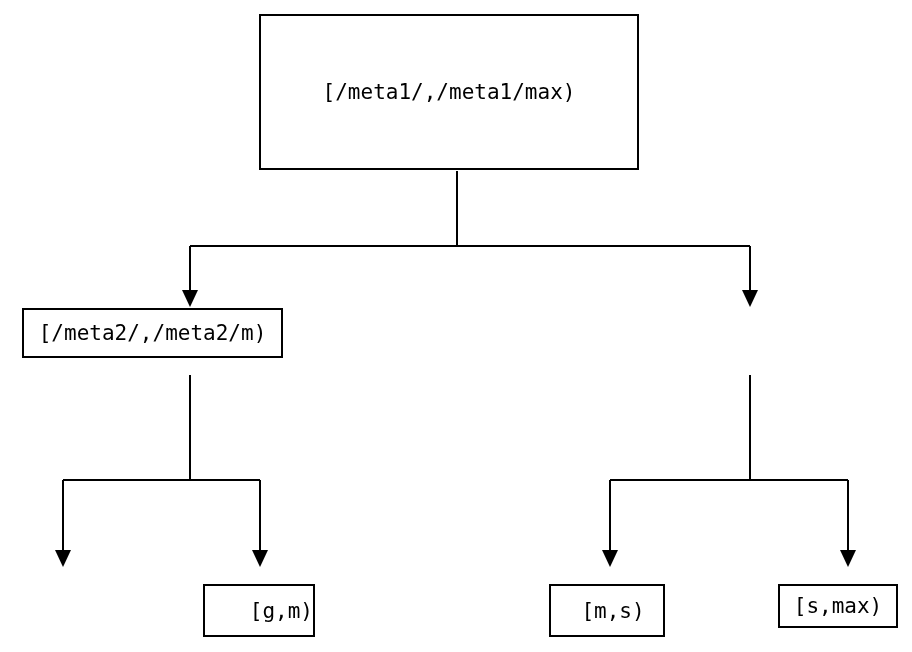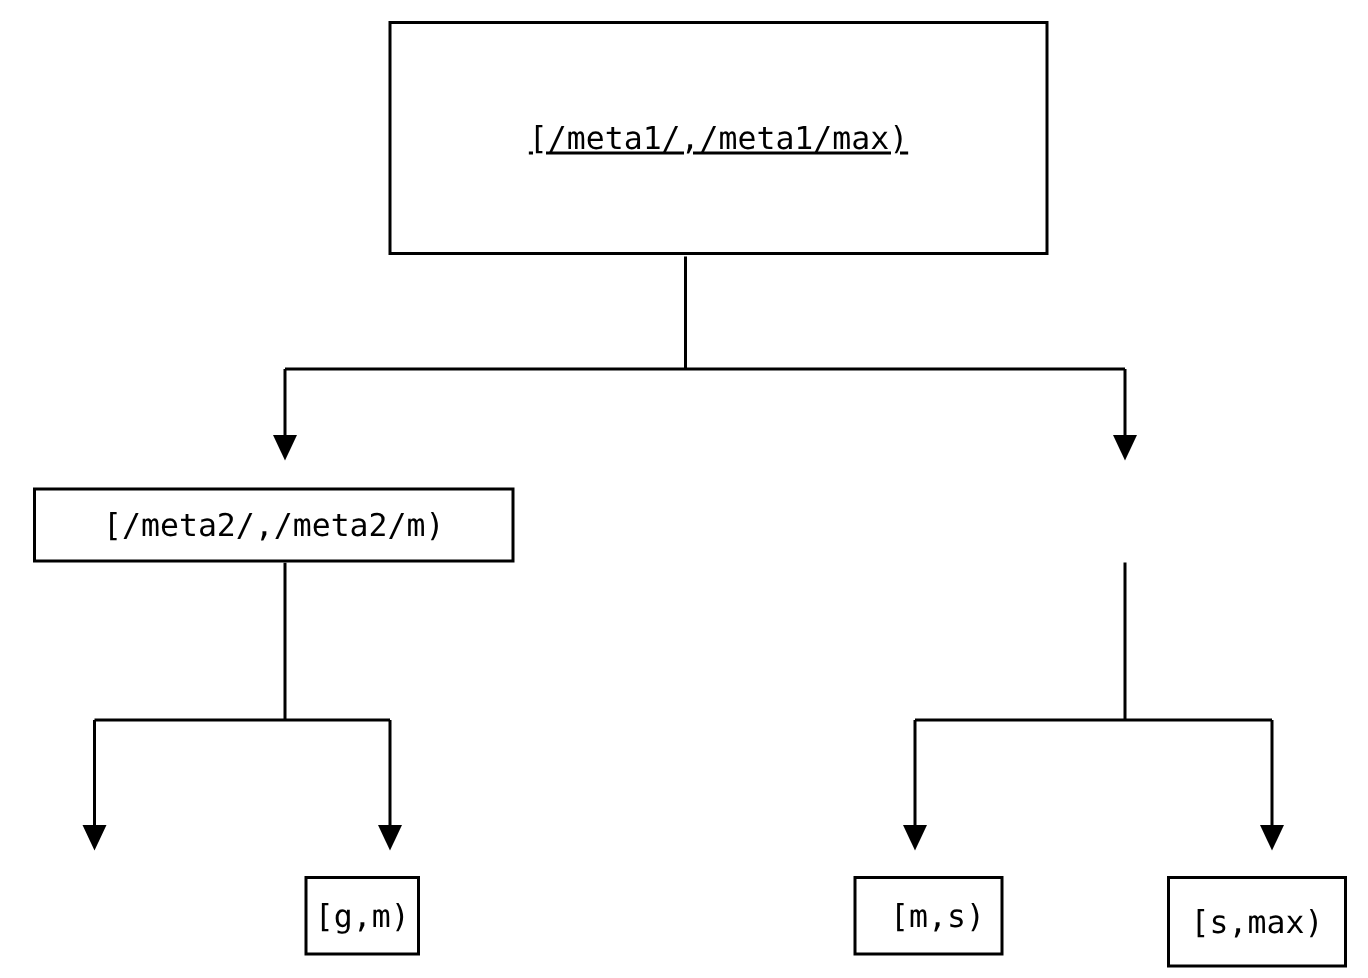--- a/index.html
+++ b/index.html
@@ -36,27 +36,27 @@
     box-sizing: border-box;
     border: 2px solid #000000;
     background: #ffffff;
     display: flex;
     align-items: center;
     justify-content: center;
     font-size: 21px;
     color: #000000;
     white-space: nowrap;
   }
-  .node-root   { left: 259px; top: 14px;  width: 440px; height: 156px; text-decoration: underline; }
-  .node-b-left { left: 22px;  top: 325px; width: 321px; height: 50px;  }
+  .node-root   { left: 259px; top: 14px;  width: 380px; height: 156px; }
+  .node-b-left { left: 22px;  top: 308px; width: 261px; height: 50px;  }
   .node-b-right{ left: 583px; top: 325px; width: 320px; height: 50px;  }
   .node-leaf0  { left: 8px;   top: 584px; width: 100px; height: 53px;  }
-  .node-leaf1  { left: 203px; top: 584px; width: 77px; height: 53px;  }
-  .node-leaf2  { left: 569px; top: 584px; width: 100px; height: 53px; padding-left: 12px;  }
-  .node-leaf3  { left: 778px; top: 584px; width: 120px; height: 61px;  }
+  .node-leaf1  { left: 203px; top: 584px; width: 112px; height: 53px; justify-content: flex-end;  }
+  .node-leaf2  { left: 549px; top: 584px; width: 116px; height: 53px; padding-left: 12px;  }
+  .node-leaf3  { left: 778px; top: 584px; width: 120px; height: 44px;  }
 </style>
 </head>
 <body>
 
 <div class="canvas">
 
   <svg class="edges" viewBox="0 0 912 652" xmlns="http://www.w3.org/2000/svg">
 
     <g>
       <path d="M457 171 V247 M190 246 H750 M190 246 V291 M750 246 V291"></path>

